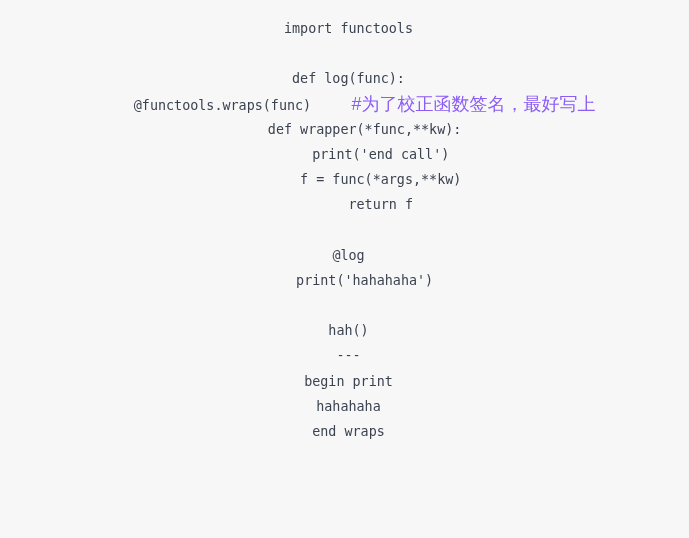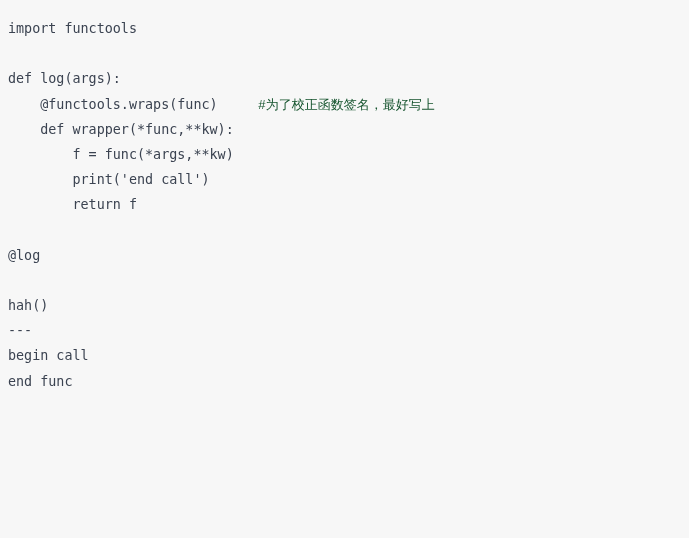--- a/index.html
+++ b/index.html
@@ -24,43 +24,46 @@
     box-sizing: border-box;
   }
   .code-line {
     font-family: "DejaVu Sans Mono", "Liberation Mono", monospace;
     font-size: 13.4px;
     line-height: 25.2px;
     height: 25.2px;
     color: #3b4351;
     white-space: pre;
     letter-spacing: 0px;
+    text-align: center;
     -webkit-font-smoothing: antialiased;
   }
   .code-line.blank {
     color: transparent;
   }
   .cn-comment {
-    font-family: Liberation Mono, monospace;
-    font-size: 13px;
-    color: #14532d;
+    font-family: Liberation Sans, sans-serif;
+    font-size: 18px;
+    color: #8b5cf6;
   }
 </style>
 </head>
 <body>
 
 <div id="code-listing">
     <div class="code-line"><span>import functools</span></div>
     <div class="code-line blank"><span></span></div>
-    <div class="code-line"><span>def log(args):</span></div>
+    <div class="code-line"><span>def log(func):</span></div>
     <div class="code-line"><span>    @functools.wraps(func)     </span><span class="cn-comment">#为了校正函数签名，最好写上</span></div>
     <div class="code-line"><span>    def wrapper(*func,**kw):</span></div>
+    <div class="code-line"><span>        print('end call')</span></div>
     <div class="code-line"><span>        f = func(*args,**kw)</span></div>
-    <div class="code-line"><span>        print('end call')</span></div>
     <div class="code-line"><span>        return f</span></div>
     <div class="code-line blank"><span></span></div>
     <div class="code-line"><span>@log</span></div>
+    <div class="code-line"><span>    print('hahahaha')</span></div>
     <div class="code-line blank"><span></span></div>
     <div class="code-line"><span>hah()</span></div>
     <div class="code-line"><span>---</span></div>
-    <div class="code-line"><span>begin call</span></div>
-    <div class="code-line"><span>end func</span></div>
+    <div class="code-line"><span>begin print</span></div>
+    <div class="code-line"><span>hahahaha</span></div>
+    <div class="code-line"><span>end wraps</span></div>
   </div>
 
 </body></html>

